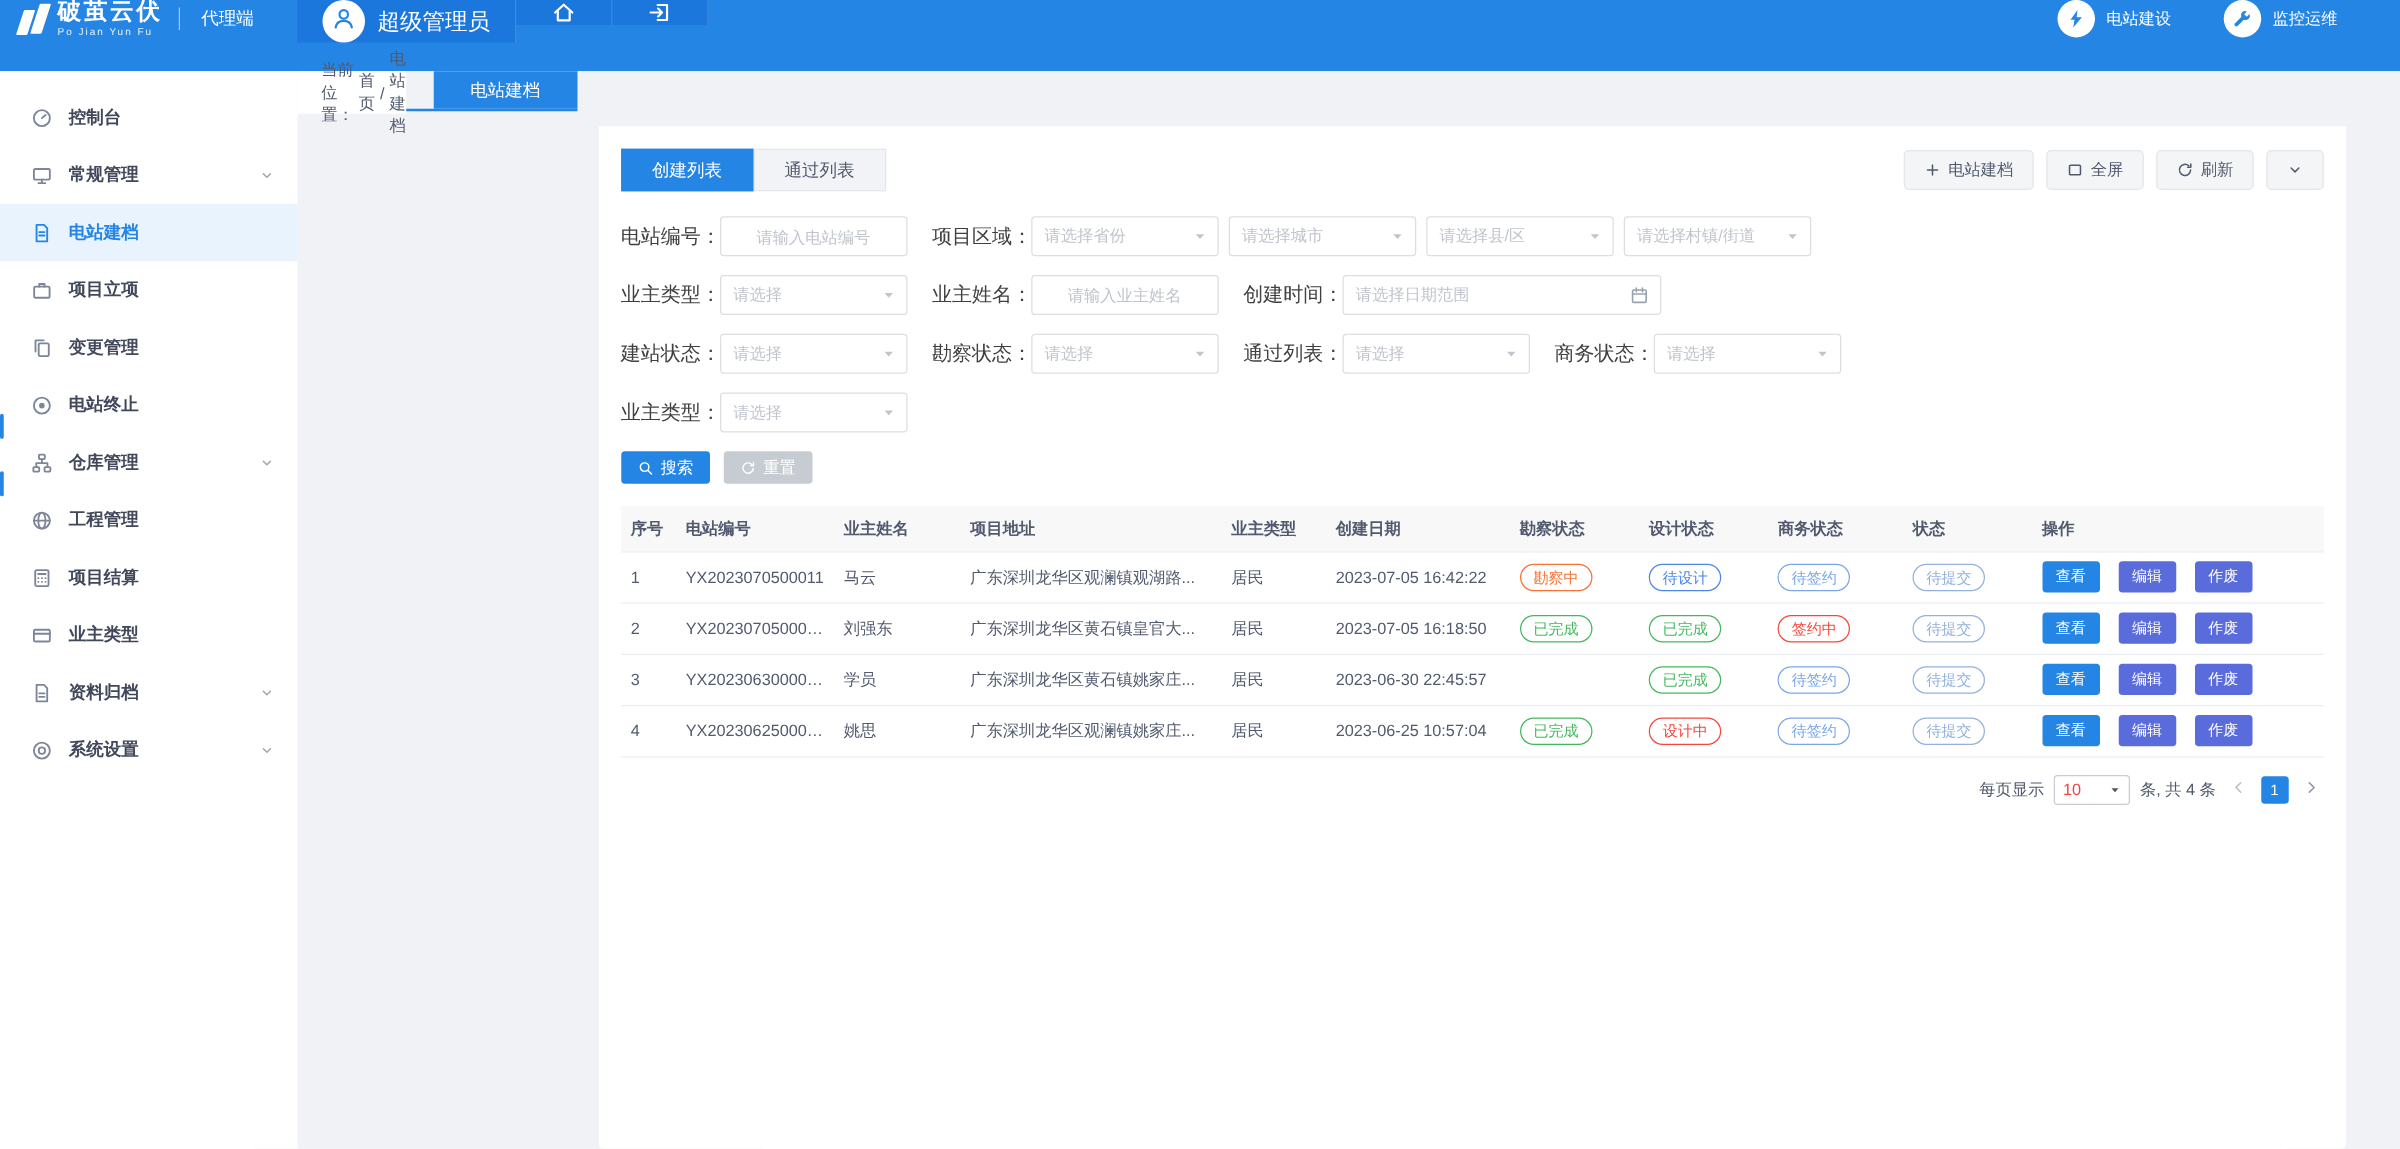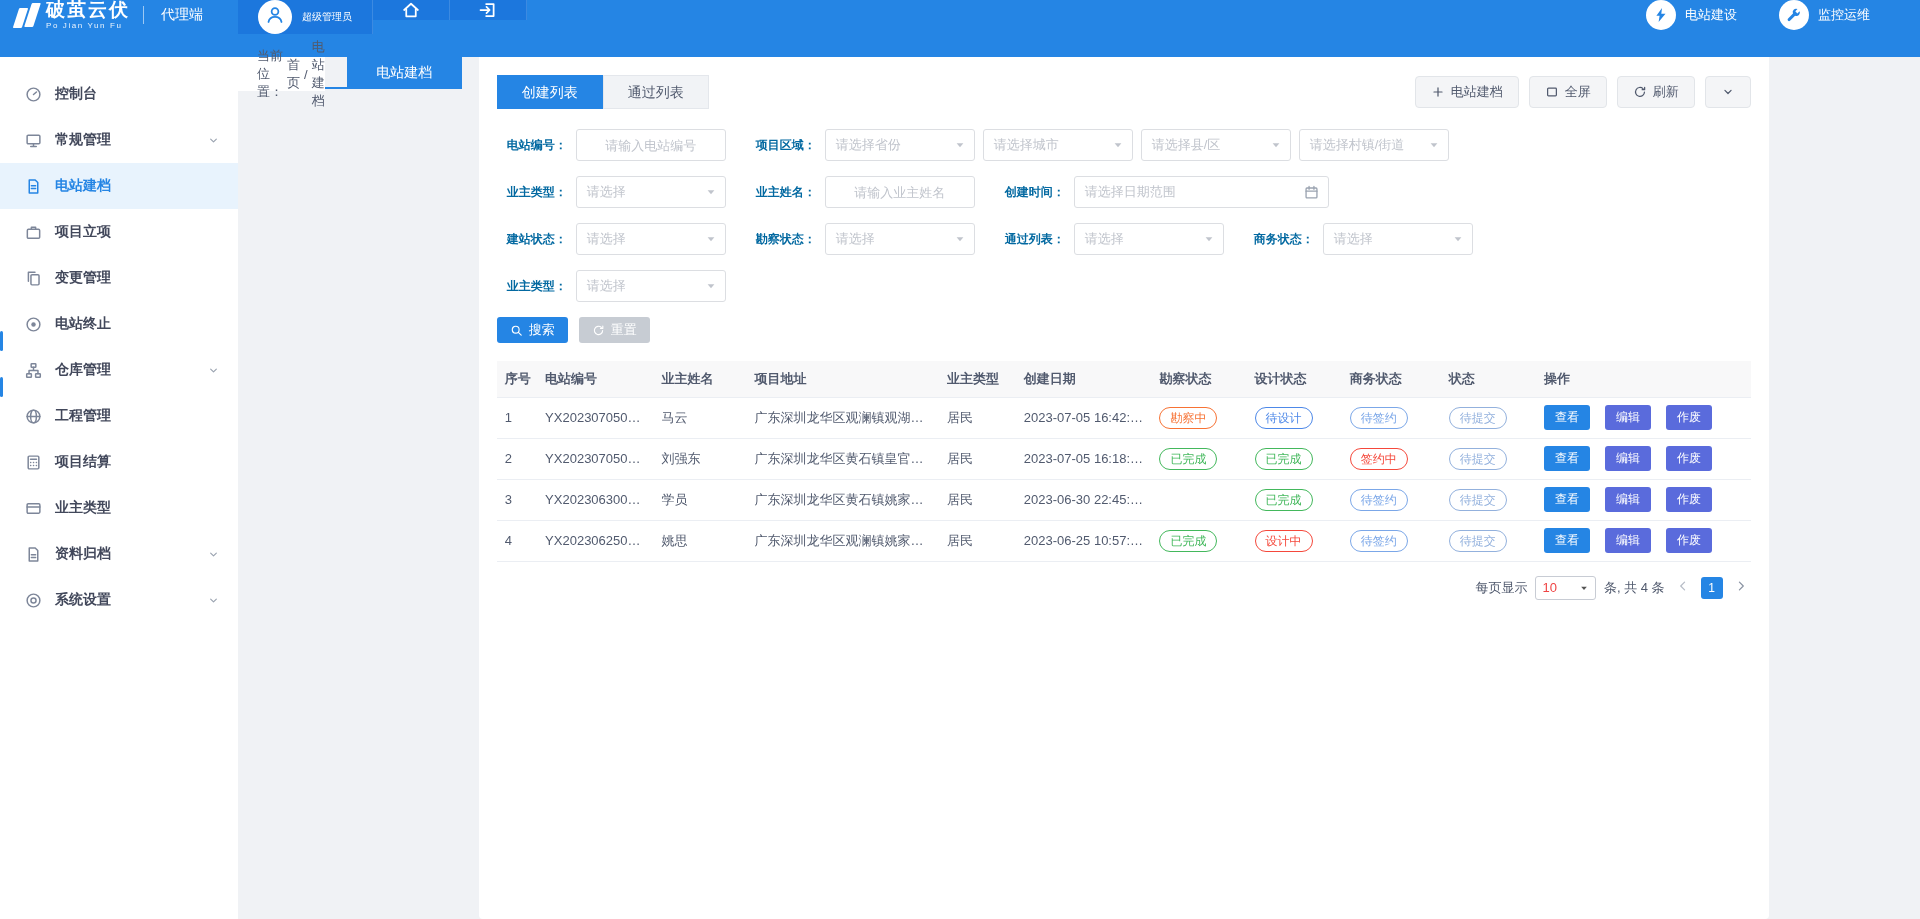--- a/index.html
+++ b/index.html
@@ -20,21 +20,21 @@
   .logo-mark i:first-child{height:20px;margin-top:6px;}
   .logo-text{display:flex;flex-direction:column;line-height:1;}
   .logo-title{font-size:19px;font-weight:700;letter-spacing:2px;}
   .logo-sub{font-size:8px;letter-spacing:1.6px;margin-top:3px;opacity:.9;}
   .logo-divider{width:1px;height:18px;background:rgba(255,255,255,.55);margin:0 8px 0 4px;}
   .portal{font-size:14px;}
   .hblock{background:var(--header-block-bg,#1c77dd);display:flex;align-items:center;justify-content:center;padding:0 28px;border-right:1px solid rgba(255,255,255,.14);cursor:pointer;}
   .user-block{gap:10px;padding:0 20px;}
   .avatar{width:34px;height:34px;border-radius:50%;background:#fff;color:var(--header-bg,#2585e4);display:flex;align-items:center;justify-content:center;}
   .avatar svg{width:20px;height:20px;}
-  .user-name{font-size:10px;}
+  .user-name{font-size:18px;}
   .icon-block .icon{display:flex;}
   .icon-block svg{width:20px;height:20px;}
   .header-right{margin-left:auto;display:flex;align-items:center;gap:42px;padding-right:50px;}
   .hr-item{display:flex;align-items:center;gap:9px;cursor:pointer;}
   .hr-circle{width:30px;height:30px;border-radius:50%;background:#fff;color:var(--header-bg,#2585e4);display:flex;align-items:center;justify-content:center;}
   .hr-circle svg{width:16px;height:16px;}
   .hr-label{font-size:13px;}
 
   
   .body{flex:1;display:flex;min-height:0;}
@@ -51,34 +51,34 @@
   .scroll-dash.d2{top:320px;}
 
   
   .main{flex:1;display:flex;flex-direction:row;min-width:0;background:var(--page-bg,#f0f2f5);}
   .breadcrumb{height:34px;flex:0 0 34px;background:#fff;display:flex;align-items:center;padding-left:19px;font-size:13px;color:#515a6e;gap:4px;}
   .bc-link{cursor:pointer;}
   .page-tabs{height:32px;flex:0 0 32px;display:flex;align-items:flex-end;padding-left:22px;border-bottom:2px solid var(--accent,#2585e4);}
   .page-tab{min-width:115px;height:30px;line-height:30px;text-align:center;background:var(--accent,#2585e4);color:#fff;font-size:14px;padding:0 14px;cursor:pointer;}
 
   
-  .card{width:1290px;margin-left:17px;background:#fff;border-radius:0 0 4px 4px;padding:18px 18px 14px;}
+  .card{width:1398px;margin-left:17px;background:#fff;border-radius:0 0 4px 4px;padding:18px 18px 14px;margin-top:44px;}
   .card-head{display:flex;justify-content:space-between;align-items:center;margin-bottom:20px;}
   .tabs{display:flex;}
   .tab{height:34px;line-height:32px;padding:0 24px;font-size:14px;cursor:pointer;background:#f1f3f6;color:#515a6e;border:1px solid #e4e7ec;}
   .tab.active{background:var(--accent,#2585e4);color:#fff;border-color:var(--accent,#2585e4);}
   .toolbar{display:flex;gap:10px;}
   .tbtn{height:32px;display:flex;align-items:center;gap:6px;padding:0 15px;background:#f4f5f7;border:1px solid #e2e5e9;border-radius:4px;font-size:13px;color:#515a6e;cursor:pointer;font-family:inherit;}
   .tbtn .icon{display:flex;}
   .tbtn svg{width:14px;height:14px;}
 
   
   .f-row{display:flex;align-items:center;margin-bottom:15px;}
   .f-field{display:flex;align-items:center;margin-right:20px;}
-  .f-label{width:70px;text-align:right;font-size:12px;font-weight:700;color:#0369a1;margin-right:9px;white-space:nowrap;}
+  .f-label{width:70px;text-align:right;font-size:16px;font-weight:400;color:#404040;margin-right:9px;white-space:nowrap;}
   .ctl{height:32px;border:1px solid #dcdee2;border-radius:3px;background:#fff;font-size:13px;text-align:center;}
   .f-field .ctl + .ctl{margin-left:8px;}
   input.ctl{width:150px;padding:0 10px;color:#515a6e;outline:none;font-family:inherit;}
   input.ctl::placeholder{color:#c0c4cc;}
   .select{width:150px;display:flex;align-items:center;justify-content:space-between;padding:0 8px 0 10px;color:#c0c4cc;cursor:pointer;}
   .select .caret{color:#c0c4cc;display:flex;}
   .select .caret svg{width:12px;height:12px;}
   .date{width:255px;display:flex;align-items:center;justify-content:space-between;padding:0 9px 0 10px;color:#c0c4cc;cursor:pointer;}
   .date .cal{color:#9aa3b0;display:flex;}
   .date .cal svg{width:15px;height:15px;}

